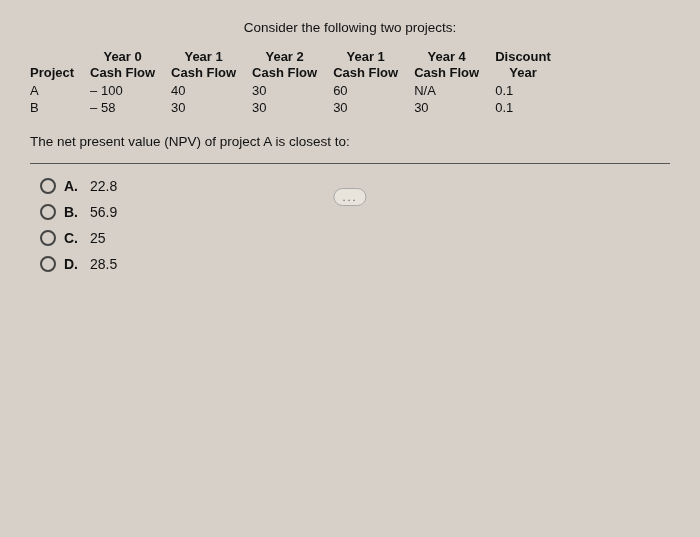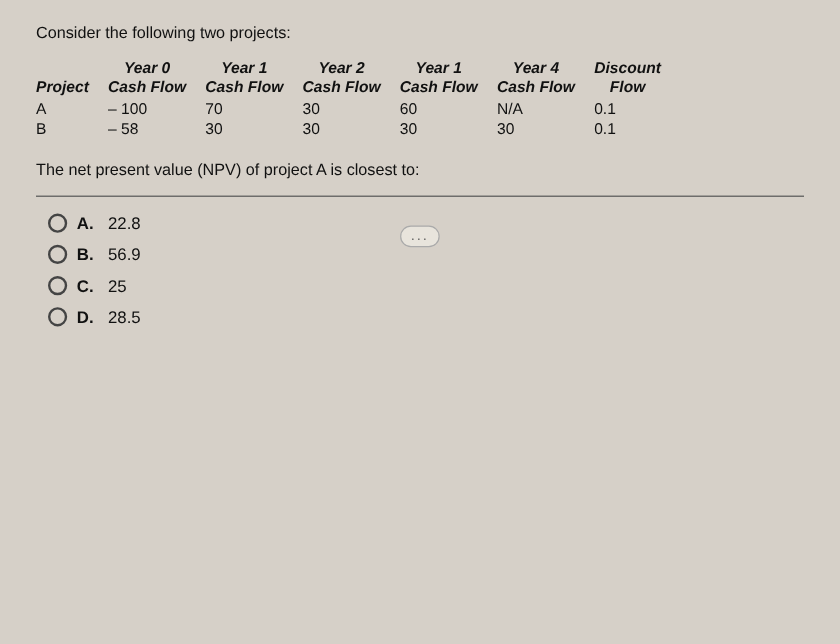--- a/index.html
+++ b/index.html
@@ -23,38 +23,38 @@
       height: 537px;
       background-color: #d6d0c8;
       padding: 20px 30px;
       position: relative;
     }
 
     .intro-text {
       font-size: 13.5px;
       margin-bottom: 14px;
       color: #111;
+      text-align: center;
     }
 
     .table-section {
       margin-bottom: 18px;
     }
 
     table {
       border-collapse: collapse;
       font-size: 13px;
     }
 
     table th {
       font-weight: bold;
       text-align: center;
       padding: 0 8px 2px 8px;
       vertical-align: bottom;
       line-height: 1.2;
-      font-style: italic;
     }
 
     table th.project-col {
       text-align: center;
       padding-left: 0;
     }
 
     table td {
       text-align: left;
       padding: 1px 8px;
@@ -151,29 +151,29 @@
           <th>
             <div>Year 1</div>
             <div>Cash Flow</div>
           </th>
           <th>
             <div>Year 4</div>
             <div>Cash Flow</div>
           </th>
           <th>
             <div>Discount</div>
-            <div>Flow</div>
+            <div>Year</div>
           </th>
         </tr>
       </thead>
       <tbody>
         <tr>
           <td class="project-label">A</td>
           <td>– 100</td>
-          <td>70</td>
+          <td>40</td>
           <td>30</td>
           <td>60</td>
           <td>N/A</td>
           <td>0.1</td>
         </tr>
         <tr>
           <td class="project-label">B</td>
           <td>– 58</td>
           <td>30</td>
           <td>30</td>

